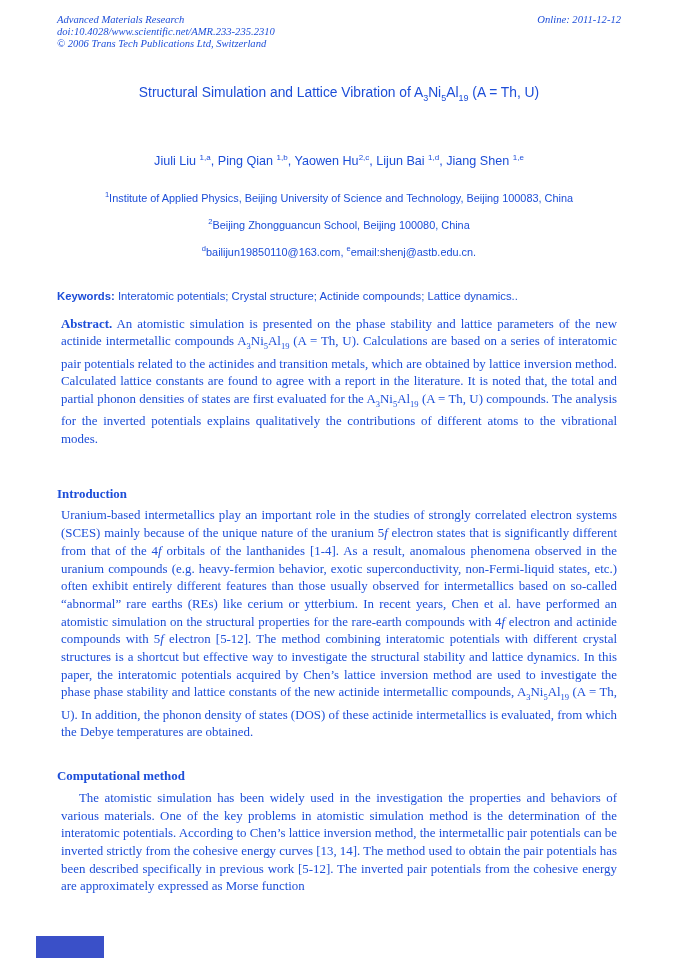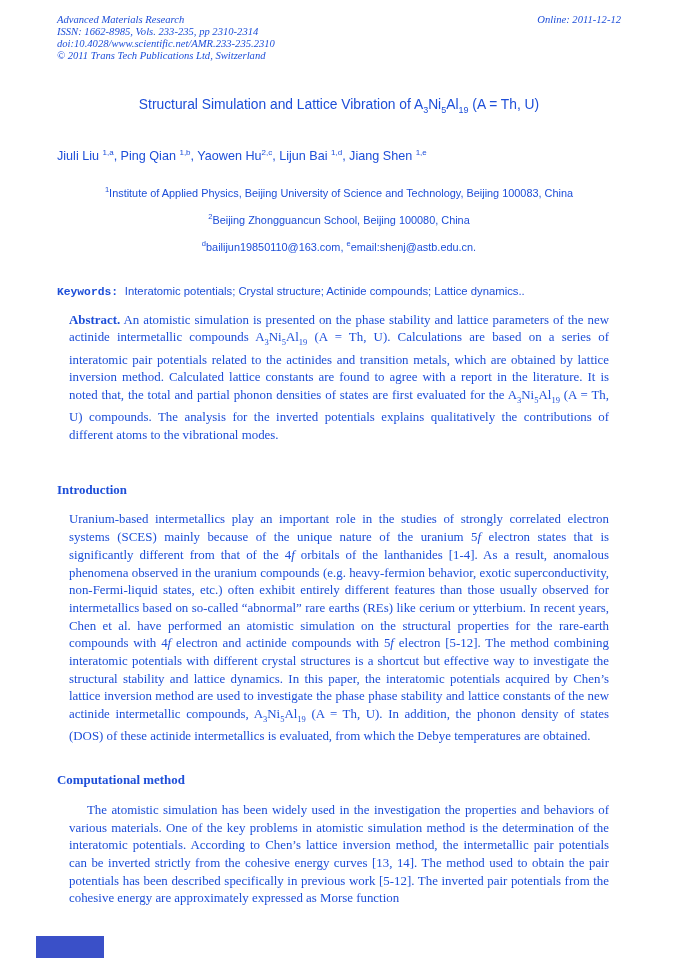--- a/index.html
+++ b/index.html
@@ -34,44 +34,45 @@
   .title {
     margin: 34px 0 0 0;
     text-align: center;
     font-family: "Liberation Sans", "DejaVu Sans", sans-serif;
     font-weight: normal;
     font-size: 13.8px;
     line-height: 18px;
   }
   .title sub { font-size: 9px; }
   .authors {
-    margin-top: 29px;
+    margin-top: 46px;
+    text-align: center;
     font-family: "Liberation Sans", "DejaVu Sans", sans-serif;
     font-size: 12.6px;
   }
   .authors sup { font-size: 8px; }
   .affils {
     margin-top: 15px;
     text-align: center;
     font-family: "Liberation Sans", "DejaVu Sans", sans-serif;
     font-size: 10.9px;
   }
   .affil-line { line-height: 24.5px; }
   .affils sup { font-size: 7.5px; }
   
   .keywords {
     margin-top: 25px;
     font-family: "Liberation Sans", "DejaVu Sans", sans-serif;
     font-size: 11.3px;
     line-height: 15px;
   }
-  .keywords b { font-weight: bold; font-family: Liberation Mono, monospace; }
+  .keywords b { font-weight: bold; }
   
   .body-par {
-    margin: 12px;
+    margin: 4px;
     font-family: "Liberation Serif", "DejaVu Serif", serif;
     font-size: 12.9px;
     line-height: 17.7px;
     text-align: justify;
   }
   .body-par sub { font-size: 8.5px; }
   .abstract { margin-top: 7px; }
   .sec-heading {
     margin: 0;
     font-family: "Liberation Serif", "DejaVu Serif", serif;
@@ -94,23 +95,22 @@
 </style>
 </head>
 <body>
 
 <div class="page">
   <div class="content">
 
     <div class="hdr">
       <div class="hdr-left">
         <div>Advanced Materials Research</div>
-        <div>ISSN: 1662-8985, Vols. 233-235, pp 2310-2314</div>
         <div>doi:10.4028/www.scientific.net/AMR.233-235.2310</div>
-        <div>© 2011 Trans Tech Publications Ltd, Switzerland</div>
+        <div>© 2006 Trans Tech Publications Ltd, Switzerland</div>
       </div>
       <div class="hdr-right">Online: 2011-12-12</div>
     </div>
 
     <h1 class="title"><span>Structural Simulation and Lattice Vibration of A</span><sub>3</sub><span>Ni</span><sub>5</sub><span>Al</span><sub>19</sub><span> (A = Th, U)</span></h1>
 
     <div class="authors"><span>Jiuli Liu </span><sup>1,a</sup><span>, Ping Qian </span><sup>1,b</sup><span>, Yaowen Hu</span><sup>2,c</sup><span>, Lijun Bai </span><sup>1,d</sup><span>, Jiang Shen </span><sup>1,e</sup></div>
 
     <div class="affils">
       <div class="affil-line"><sup>1</sup><span>Institute of Applied Physics, Beijing University of Science and Technology, Beijing 100083, China</span></div>

